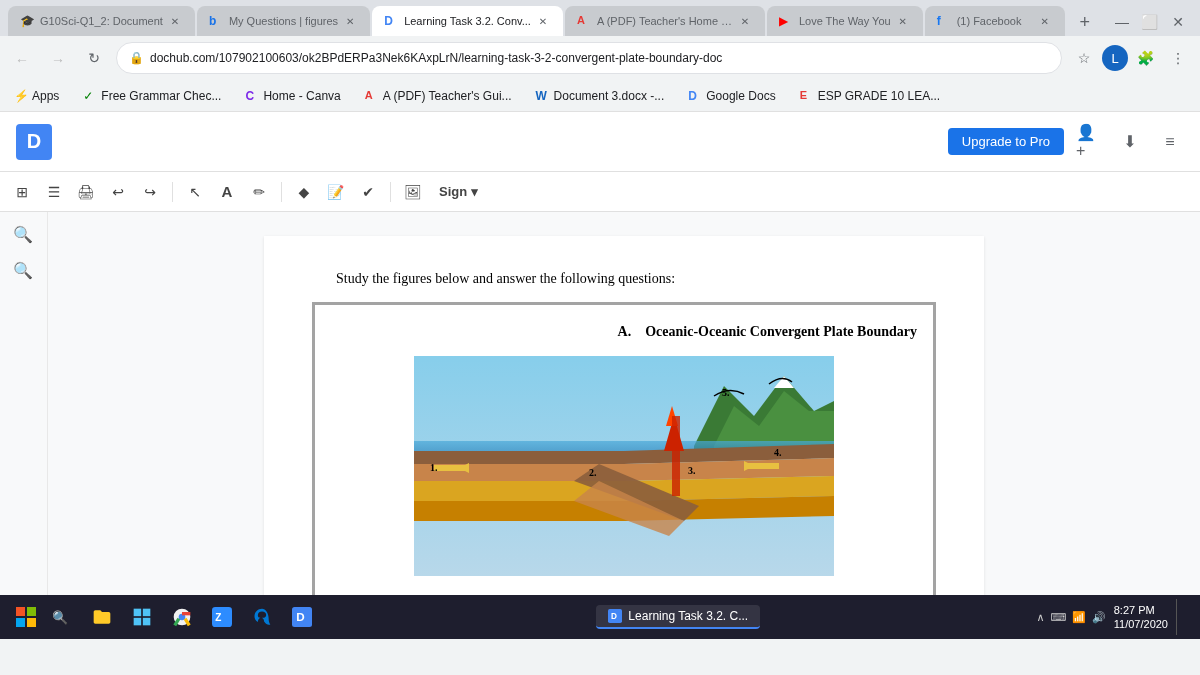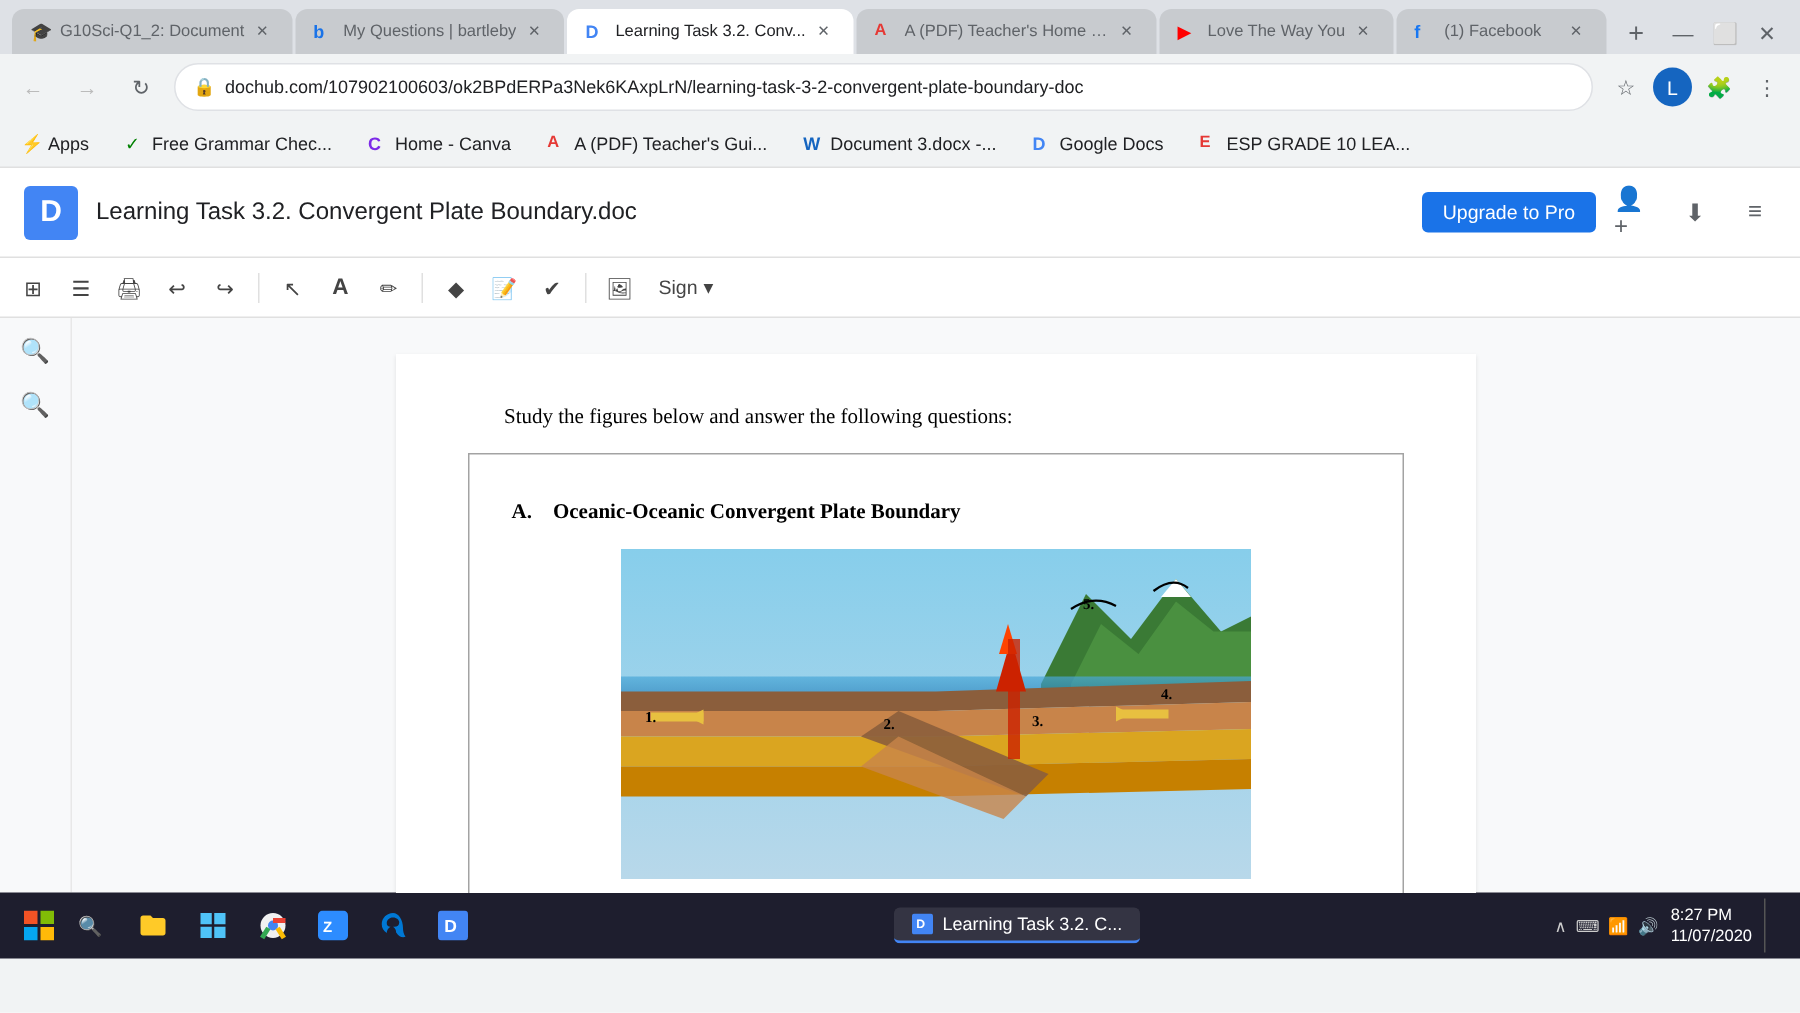--- a/index.html
+++ b/index.html
@@ -43,33 +43,33 @@
     .doc-title { font-size: 16px; color: #202124; font-weight: 400; }
     .doc-subtitle { font-size: 11px; color: #5f6368; margin-top: 1px; }
     .doc-actions { display: flex; align-items: center; gap: 12px; }
     .upgrade-btn { background: #1a73e8; color: white; border: none; border-radius: 4px; padding: 6px 14px; font-size: 13px; cursor: pointer; }
     .doc-action-icon { width: 28px; height: 28px; display: flex; align-items: center; justify-content: center; color: #5f6368; cursor: pointer; border-radius: 50%; font-size: 16px; }
 
     
     .toolbar { display: flex; align-items: center; padding: 4px 8px; background: #fff; border-bottom: 1px solid #e0e0e0; height: 40px; gap: 4px; }
     .toolbar-btn { width: 28px; height: 28px; border-radius: 4px; display: flex; align-items: center; justify-content: center; color: #444; font-size: 14px; cursor: pointer; }
     .toolbar-sep { width: 1px; height: 20px; background: #e0e0e0; margin: 0 4px; }
-    .sign-btn { display: flex; align-items: center; gap: 4px; padding: 2px 8px; border-radius: 4px; font-size: 13px; color: #444; cursor: pointer; }
+    .sign-btn { display: flex; align-items: center; gap: 4px; padding: 2px 8px; border-radius: 4px; font-size: 13px; color: #444; cursor: pointer; font-weight: bold; }
 
     
     .doc-body { display: flex; flex: 1; background: #f8f9fa; overflow: hidden; }
     .doc-sidebar { width: 48px; background: #f8f9fa; display: flex; flex-direction: column; align-items: center; padding: 8px 4px; gap: 8px; border-right: 1px solid #e8e8e8; }
     .sidebar-icon { width: 28px; height: 28px; border-radius: 4px; display: flex; align-items: center; justify-content: center; color: #5f6368; font-size: 14px; cursor: pointer; }
     .doc-content { flex: 1; overflow-y: auto; display: flex; justify-content: center; padding: 24px; }
     .page { background: white; width: 720px; min-height: 600px; padding: 32px 48px; box-shadow: 0 1px 3px rgba(0,0,0,0.1); font-family: 'Times New Roman', Times, serif; font-size: 14px; color: #000; line-height: 1.6; }
 
     
     .procedure-heading { font-weight: bold; font-size: 14px; margin-bottom: 8px; }
     .study-text { margin-bottom: 12px; margin-left: 24px; font-size: 14px; }
-    .content-box { border: 1px solid #a3a3a3; padding: 28px; margin-bottom: 16px; }
+    .content-box { border: 3px solid #a3a3a3; padding: 16px; margin-bottom: 16px; text-align: right; }
     .section-title { font-size: 14px; font-weight: normal; margin-bottom: 12px; }
     .section-title span { font-weight: bold; }
 
     
     .diagram-container { display: flex; justify-content: center; margin-bottom: 16px; }
     .diagram { width: 420px; height: 220px; position: relative; overflow: hidden; }
 
     
     .taskbar { display: flex; align-items: center; background: #1e1e2e; height: 44px; padding: 0 8px; position: relative; }
     .taskbar-start { width: 36px; height: 36px; display: flex; align-items: center; justify-content: center; cursor: pointer; }
@@ -95,21 +95,21 @@
 <div class="browser-chrome">
 
   <div class="tab-bar">
     <div class="tab inactive">
       <span class="tab-favicon">🎓</span>
       <span class="tab-title">G10Sci-Q1_2: Document</span>
       <span class="tab-close">✕</span>
     </div>
     <div class="tab inactive">
       <span class="tab-favicon" style="font-weight:bold;font-size:12px;color:#1a73e8;">b</span>
-      <span class="tab-title">My Questions | bartleby</span>
+      <span class="tab-title">My Questions | figures</span>
       <span class="tab-close">✕</span>
     </div>
     <div class="tab active">
       <span class="tab-favicon" style="font-weight:bold;color:#4285f4;">D</span>
       <span class="tab-title">Learning Task 3.2. Conv...</span>
       <span class="tab-close">✕</span>
     </div>
     <div class="tab inactive">
       <span class="tab-favicon" style="color:#e53935;font-weight:bold;font-size:11px;">A</span>
       <span class="tab-title">A (PDF) Teacher's Home f...</span>
@@ -179,21 +179,20 @@
     </div>
   </div>
 
 </div>
 
 <div class="app-area">
 
   <div class="doc-header">
     <div class="doc-icon">D</div>
     <div class="doc-title-area">
-      <div class="doc-title">Learning Task 3.2. Convergent Plate Boundary.doc</div>
     </div>
     <div class="doc-actions">
       <button class="upgrade-btn">Upgrade to Pro</button>
       <div class="doc-action-icon">👤+</div>
       <div class="doc-action-icon">⬇</div>
       <div class="doc-action-icon">≡</div>
     </div>
   </div>
 
   <div class="toolbar">

